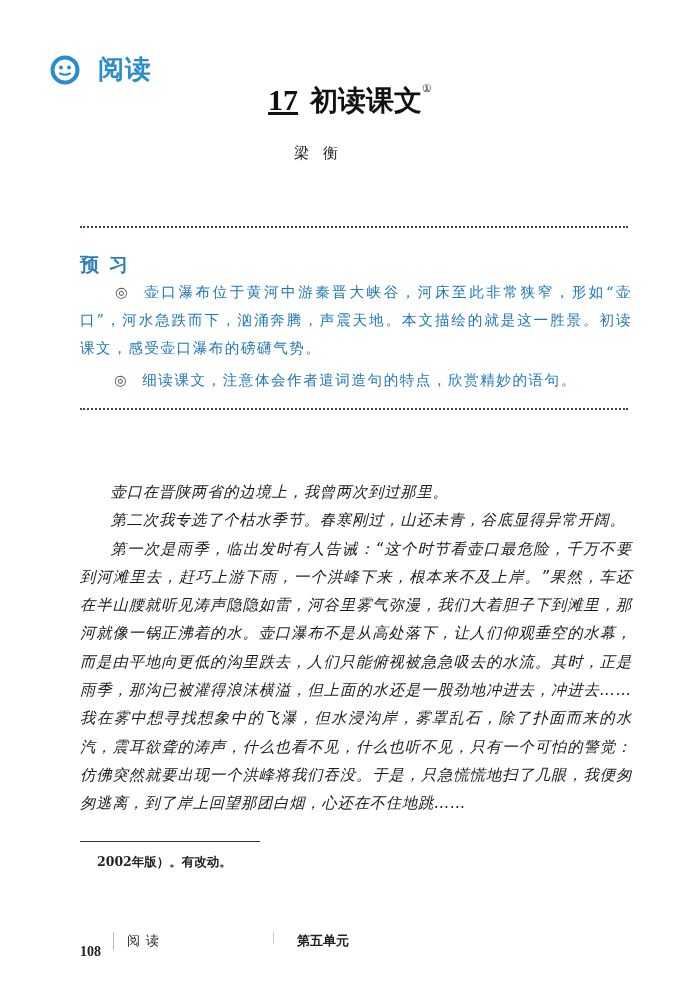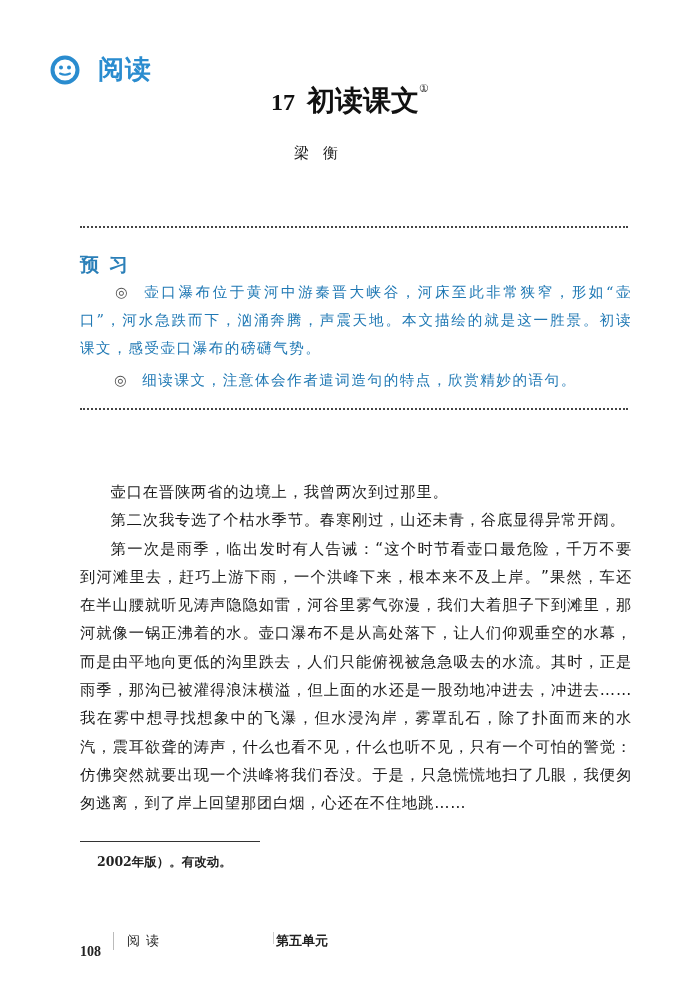--- a/index.html
+++ b/index.html
@@ -40,22 +40,23 @@
     left: 0;
     width: 700px;
     top: 82px;
     text-align: center;
     font-size: 28px;
     font-weight: bold;
     color: #111;
   }
   .lesson-title .num {
     font-family: "Liberation Serif", serif;
-    font-size: 24px;
+    font-size: 30px;
     margin-right: 12px;
+    text-decoration: underline;
   }
   .lesson-title sup {
     font-size: 11px;
     font-weight: normal;
     vertical-align: super;
     position: relative;
     top: -8px;
   }
   .author {
     position: absolute;
@@ -103,20 +104,21 @@
   .body-text {
     position: absolute;
     left: 80px;
     width: 552px;
     top: 478px;
     font-family: "DejaVu Sans", "Liberation Sans", sans-serif;
     font-size: 15.3px;
     line-height: 28.3px;
     color: #1a1a1a;
     letter-spacing: 0.8px;
+    font-style: italic;
   }
   .body-text p {
     margin: 0;
     text-indent: 2em;
     text-align: justify;
   }
   .footnote-rule {
     position: absolute;
     left: 80px;
     top: 841px;
@@ -167,21 +169,21 @@
   }
   .footer-sep2 {
     position: absolute;
     left: 193px;
     top: 0;
     height: 12px;
     border-left: 1px solid #ccc;
   }
   .footer-unit {
     position: absolute;
-    left: 196px;
+    left: 217px;
     font-weight: bold;
   }
 </style>
 </head>
 <body>
 
 <div class="section-header">
   <div class="smiley">
     <svg width="30" height="30" viewBox="0 0 30 30">
       <circle cx="15" cy="15" r="12.5" fill="none" stroke="#2a8ccf" stroke-width="4"></circle>

